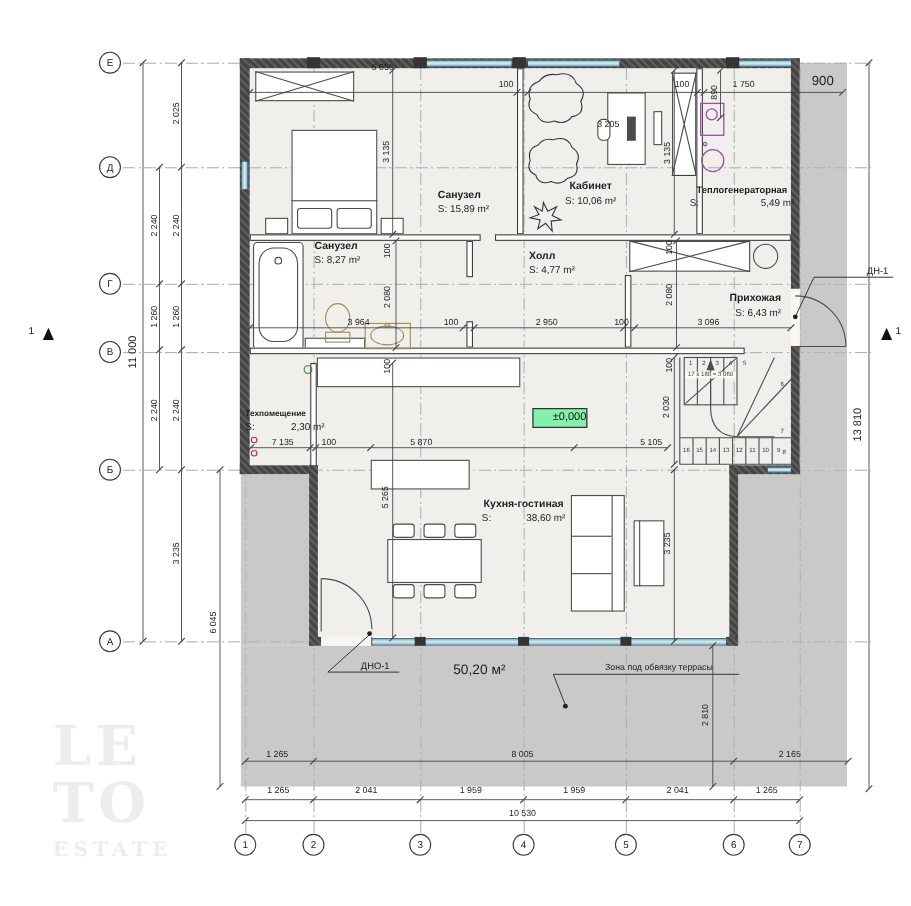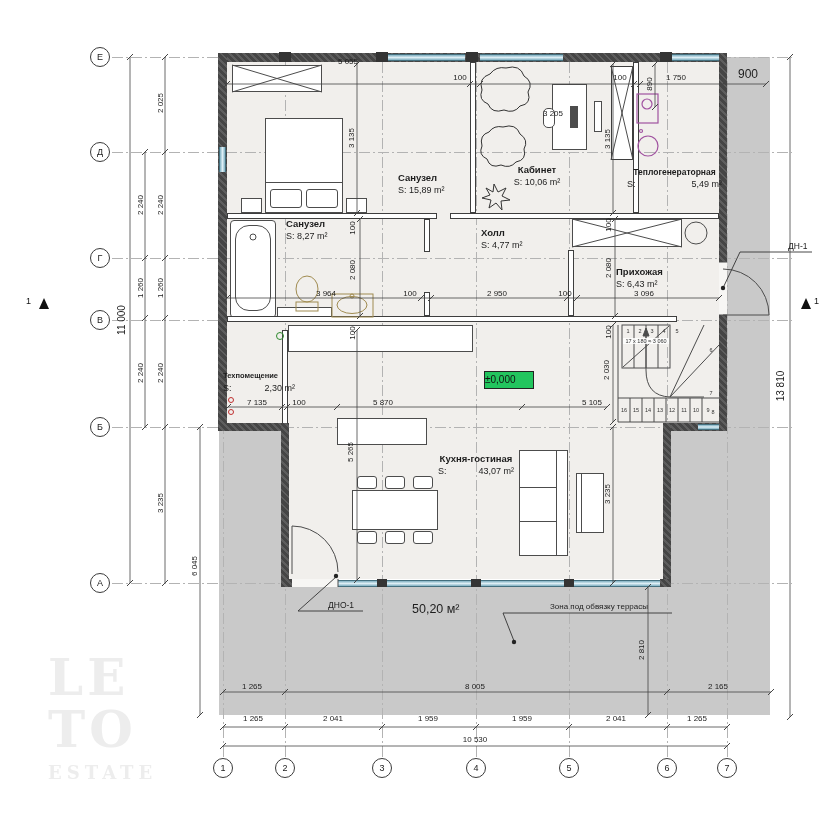--- a/index.html
+++ b/index.html
@@ -18,21 +18,21 @@
   .post{position:absolute;background:#343434;z-index:8;}
   #svg{position:absolute;left:0;top:0;z-index:8;pointer-events:none;}
   .dim{position:absolute;transform:translate(-50%,-50%);font-size:8px;color:#1d1d1d;line-height:9px;white-space:nowrap;z-index:9;}
   .dim.rot{transform:translate(-50%,-50%) rotate(-90deg);}
   .bubble{position:absolute;width:18px;height:18px;border:1px solid #3a3a3a;border-radius:50%;background:#fff;font-size:9px;color:#222;text-align:center;line-height:18px;transform:translate(-50%,-50%);z-index:9;}
   .roomlbl{position:absolute;color:#1d1d1d;z-index:9;}
   .roomlbl .nm{font-weight:bold;font-size:9.5px;line-height:12px;white-space:nowrap;}
   .roomlbl .ar{font-size:9px;line-height:12px;white-space:nowrap;}
   .arow{display:flex;justify-content:space-between;font-size:9px;line-height:12px;}
   .mlabel{position:absolute;color:#1d1d1d;font-size:8.5px;z-index:9;white-space:nowrap;}
-  .level{position:absolute;border:1px solid #222;background:#22c55e;font-size:10px;color:#111;text-align:left;z-index:9;}
+  .level{position:absolute;border:1px solid #222;background:#86efac;font-size:10px;color:#111;text-align:right;z-index:9;}
   .stnum{position:absolute;transform:translate(-50%,-50%);font-size:5.5px;color:#333;z-index:9;}
   .formula{position:absolute;background:rgba(255,255,255,.85);font-size:5.5px;color:#333;text-align:center;z-index:9;white-space:nowrap;}
   #leto{position:absolute;left:48px;top:652px;color:#ededed;z-index:1;font-family:"DejaVu Serif",serif;}
   #leto .big{font-size:50px;font-weight:bold;line-height:52px;letter-spacing:4px;}
   #leto .sub{font-size:18px;letter-spacing:5px;margin-top:6px;font-weight:bold;}
   #cian{position:absolute;left:514px;top:650px;z-index:4;display:flex;align-items:flex-end;}
   #cian .txt{font-size:42px;font-weight:bold;color:rgba(255,255,255,.55);line-height:44px;margin-left:4px;}
   .secmark{position:absolute;z-index:9;font-size:9px;color:#111;display:flex;align-items:center;gap:3px;}
 </style>
 </head>
@@ -372,36 +372,36 @@
       </div>
   </div>
   <div class="roomlbl" style="left:286px;top:218px;">
     <div class="nm">Санузел</div>
     <div class="ar">S: 8,27 m²</div>
   </div>
   <div class="roomlbl" style="left:481px;top:227px;">
     <div class="nm">Холл</div>
     <div class="ar">S: 4,77 m²</div>
   </div>
-  <div class="roomlbl" style="left:616px;top:266px;width:78px;text-align:left;">
+  <div class="roomlbl" style="left:632px;top:266px;width:78px;text-align:right;">
     <div class="nm">Прихожая</div>
     <div class="ar">S: 6,43 m²</div>
   </div>
   <div class="roomlbl" style="left:223px;top:370px;">
     <div class="nm" style="font-size:7.5px;">Техпомещение</div>
     <div class="arow" style="width:72px;">
         <span>S:</span>
         <span>2,30 m²</span>
       </div>
   </div>
   <div class="roomlbl" style="left:430px;top:453px;width:92px;text-align:center;">
     <div class="nm">Кухня-гостиная</div>
     <div class="arow" style="width:76px;margin:0 auto;">
         <span>S:</span>
-        <span>43,07 m²</span>
+        <span>38,60 m²</span>
       </div>
   </div>
 
   <div class="level" style="left:484px;top:371px;width:48px;height:16px;line-height:16px;">±0,000</div>
   <div class="mlabel" style="left:412px;top:602px;font-size:12.5px;">50,20 м²</div>
   <div class="mlabel" style="left:550px;top:602px;font-size:8px;">Зона под обвязку террасы</div>
   <div class="mlabel" style="left:328px;top:600px;">ДНО-1</div>
   <div class="mlabel" style="left:788px;top:241px;">ДН-1</div>
   <div class="formula" style="left:623px;top:338px;width:46px;">17 х 180 = 3 060</div>
   <div class="secmark" style="left:26px;top:296px;">

